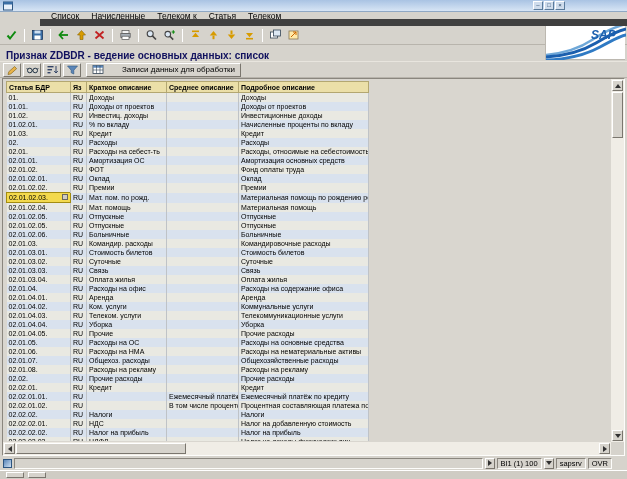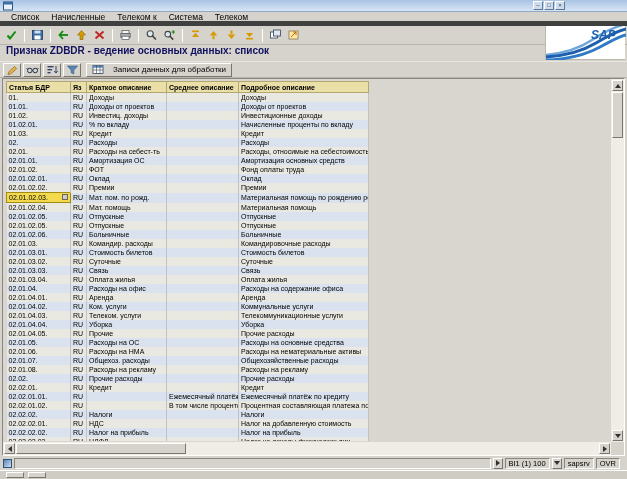--- a/index.html
+++ b/index.html
@@ -11,43 +11,43 @@
     display: flex; align-items: center; padding: 0 3px; position: relative;
     border-bottom: 1px solid #8fa8c4; }
   .win-controls { position: absolute; right: 62px; top: 1px; display: flex; gap: 1px; }
   .win-btn { width: 10px; height: 9px; background: #cfdcec; border: 1px solid;
     border-color: #fff #5a7a9a #5a7a9a #fff; font-size: 6px; line-height: 6px;
     text-align: center; color: #1a3a5c; }
   .win-min::before { content: "–"; } .win-max::before { content: "□"; } .win-close::before { content: "×"; }
 
   
   .menubar { height: 14px; display: flex; align-items: center; padding-left: 5px;
-    background: #d6d3cc; border-bottom: 5px solid #404040; }
+    background: #d6d3cc; border-bottom: 7px solid #404040; margin-left: 40px; }
   .menu-item { font-size: 8.5px; padding: 1px 6px; white-space: nowrap; }
 
   
   .toolbar { height: 19px; display: flex; align-items: center; gap: 1px; padding-left: 3px;
     background: #d6d3cc; border-bottom: 1px solid #b8b4ac; }
   .tb-btn { width: 17px; height: 16px; display: flex; align-items: center; justify-content: center; }
   .sep { width: 1px; height: 13px; background: #928e86; border-right: 1px solid #fff; margin: 0 3px; }
 
   .sap-logo { position: absolute; top: 26px; right: 2px; width: 80px; height: 34px;
     background: #fff; border-left: 1px solid #bcb8b0; border-bottom: 1px solid #bcb8b0; z-index: 5; }
 
   
-  .title-row { height: 16px; display: flex; align-items: flex-start; padding-left: 6px;
+  .title-row { height: 16px; display: flex; align-items: flex-end; padding-left: 6px;
     background: #d6d3cc; }
   .page-title { font-size: 10px; font-weight: bold; color: #10105e; white-space: nowrap; }
 
   
   .app-toolbar { height: 17px; display: flex; align-items: center; gap: 2px; padding-left: 3px;
     background: #d6d3cc; border-bottom: 1px solid #b8b4ac; border-top: 1px solid #e8e5de; }
   .app-btn { width: 18px; height: 14px; background: #d6d3cc; border: 1px solid;
     border-color: #fff #7a766e #7a766e #fff; display: flex; align-items: center; justify-content: center; }
-  .process-btn { height: 14px; display: flex; align-items: center; gap: 9px; padding: 0 5px;
+  .process-btn { height: 14px; display: flex; align-items: center; gap: 18px; padding: 0 5px;
     margin-left: 3px; background: #d6d3cc; border: 1px solid; border-color: #fff #7a766e #7a766e #fff;
     font-size: 8px; white-space: nowrap; }
 
   
   .content { position: absolute; left: 2px; right: 2px; top: 78px; height: 378px;
     background: #d9d6cf; border: 1px solid; border-color: #8a867e #fdfdfb #fdfdfb #8a867e; }
   .table-wrap { position: absolute; left: 3px; top: 2px; right: 14px; bottom: 14px; overflow: hidden; }
   table { border-collapse: collapse; table-layout: fixed; width: 362px; font-size: 7px; }
   th { background: #ebdfa8; border: 1px solid #b3a771; height: 11px; font-weight: bold;
     text-align: left; padding: 0 2px; white-space: nowrap; overflow: hidden; font-size: 7px; }
@@ -70,21 +70,21 @@
   .thumb-v { position: absolute; left: 1px; width: 11px; top: 13px; height: 46px;
     background: #d6d3cc; border: 1px solid; border-color: #fff #7a766e #7a766e #fff; }
   .thumb-h { position: absolute; top: 1px; height: 11px; left: 13px; width: 170px;
     background: #d6d3cc; border: 1px solid; border-color: #fff #7a766e #7a766e #fff; }
   .tri-up { width: 0; height: 0; border-left: 3px solid transparent; border-right: 3px solid transparent; border-bottom: 4px solid #303030; }
   .tri-dn { width: 0; height: 0; border-left: 3px solid transparent; border-right: 3px solid transparent; border-top: 4px solid #303030; }
   .tri-lf { width: 0; height: 0; border-top: 3px solid transparent; border-bottom: 3px solid transparent; border-right: 4px solid #303030; }
   .tri-rt { width: 0; height: 0; border-top: 3px solid transparent; border-bottom: 3px solid transparent; border-left: 4px solid #303030; }
 
   
-  .statusbar { position: absolute; left: 0; right: 4px; top: 456px; height: 14px;
+  .statusbar { position: absolute; left: 0; right: 12px; top: 456px; height: 14px;
     background: #d6d3cc; display: flex; align-items: center; gap: 2px; padding: 0 3px; }
   .status-icon { width: 9px; height: 9px; background: linear-gradient(135deg, #5b86b8, #cfe0f2);
     border: 1px solid #2d5580; }
   .status-msg { flex: 1; height: 11px; background: #d6d3cc; border: 1px solid;
     border-color: #8a867e #fdfdfb #fdfdfb #8a867e; }
   .status-field { height: 11px; background: #d6d3cc; border: 1px solid;
     border-color: #8a867e #fdfdfb #fdfdfb #8a867e; font-size: 7.5px; line-height: 9px;
     padding: 0 3px; white-space: nowrap; }
   .status-arrow { width: 10px; height: 11px; display: flex; align-items: center; justify-content: center;
     background: #d6d3cc; border: 1px solid; border-color: #fff #7a766e #7a766e #fff; }
@@ -109,21 +109,21 @@
     <div class="win-btn win-min"></div>
     <div class="win-btn win-max"></div>
     <div class="win-btn win-close"></div>
   </div>
 </div>
 
 <div class="menubar">
   <span class="menu-item">Список</span>
   <span class="menu-item">Начисленные</span>
   <span class="menu-item">Телеком к</span>
-  <span class="menu-item">Система</span>
+  <span class="menu-item">Статья</span>
   <span class="menu-item">Телеком</span>
 </div>
 
 <div class="toolbar">
   <div class="tb-btn">
       <svg width="13" height="12" viewBox="0 0 13 12">
         <path d="M2.5 6.5l2.5 3 5.5-7" fill="none" stroke="#0f8a0f" stroke-width="2"></path>
       </svg>
     </div>
   <div class="sep"></div>

